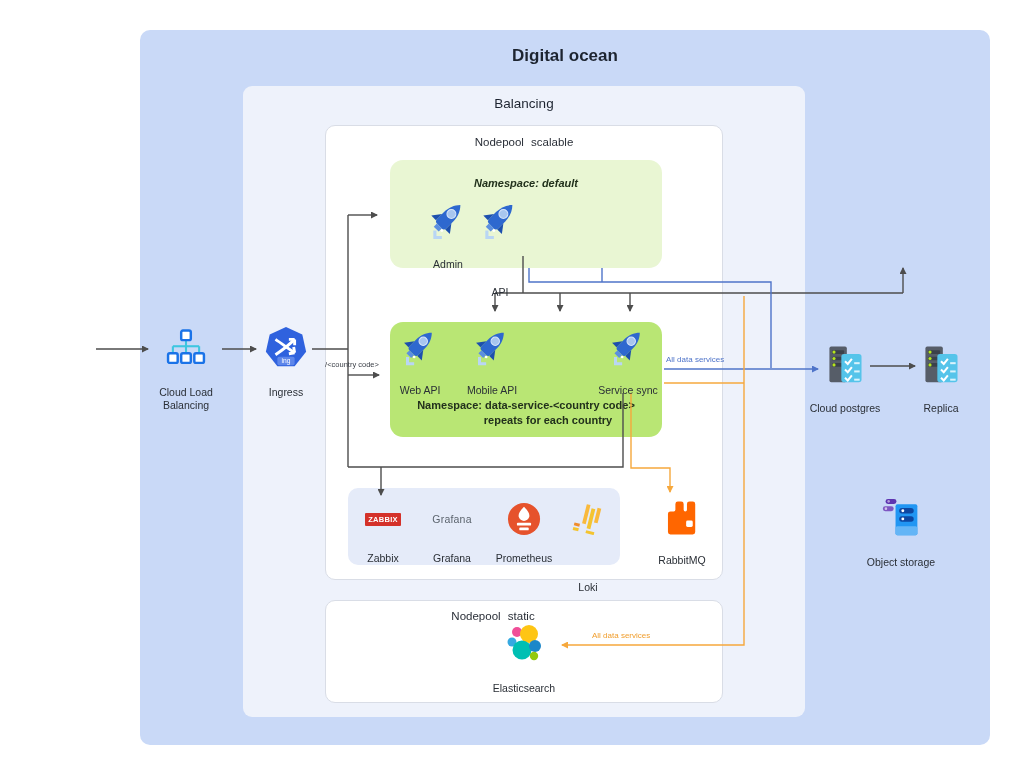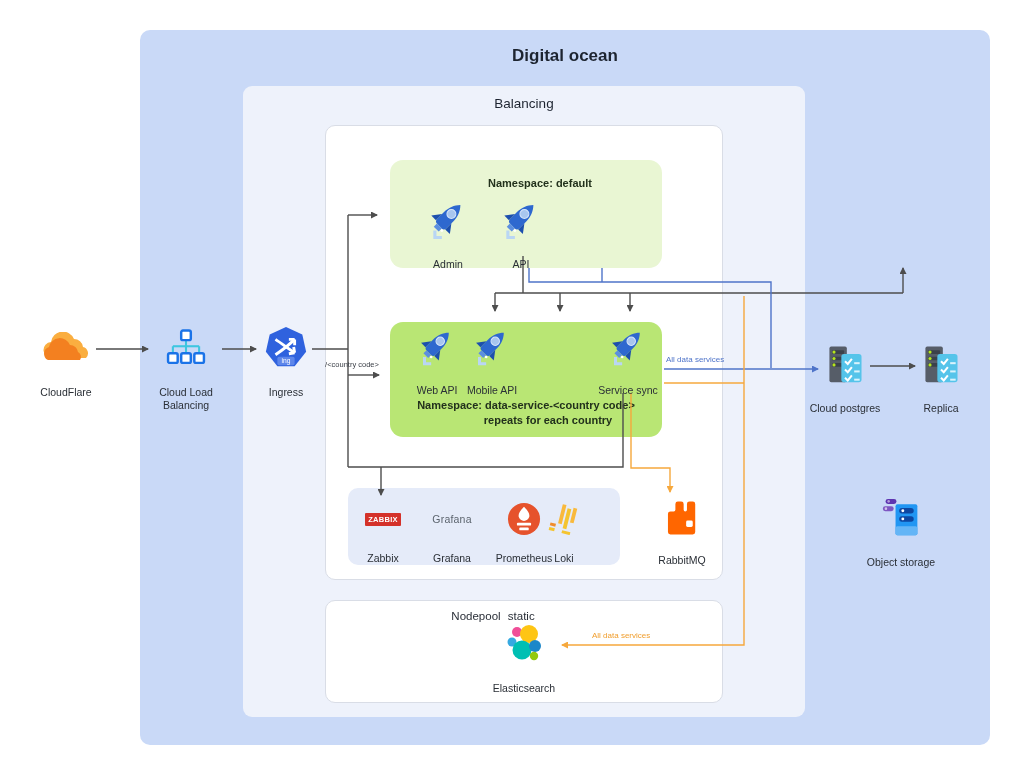--- a/index.html
+++ b/index.html
@@ -14,21 +14,21 @@
   .ns-default{left:390px;top:160px;width:272px;height:108px;background:#e9f6d3;border-radius:13px;}
   .ns-data{left:390px;top:322px;width:272px;height:115px;background:#b9e674;border-radius:13px;}
   .mon-box{left:348px;top:488px;width:272px;height:77px;background:#e5ebf9;border-radius:10px;}
   .ttl{position:absolute;text-align:center;color:#1d2430;}
   .do-title{left:140px;top:46px;width:850px;font-size:17px;font-weight:bold;}
   .k8s-title{left:243px;top:96px;width:562px;font-size:13.5px;}
   .pool-title{font-size:11.5px;word-spacing:4px;color:#2a2f38;}
   .scalable-title{left:325px;top:136px;width:398px;}
   .static-title{left:325px;top:610px;width:336px;}
   .ns-title{font-size:11px;font-weight:bold;color:#22311c;}
-  .nsd-title{left:410px;top:177px;width:260px;}
+  .nsd-title{left:396px;top:177px;width:260px;font-style:italic;}
   .data-title1{left:390px;top:399px;width:272px;}
   .data-title2{left:406px;top:414px;width:284px;}
   .wires{position:absolute;left:0;top:0;width:1024px;height:768px;z-index:5;}
   .node{position:absolute;display:flex;flex-direction:column;align-items:center;z-index:6;}
   .islot{display:flex;align-items:center;justify-content:center;}
   .s44{height:44px;} .s42{height:42px;} .s40{height:40px;} .s34{height:34px;}
   .nlabel{font-size:10.5px;color:#2a2f36;text-align:center;line-height:12.5px;margin-top:16px;}
   .elabel{position:absolute;z-index:7;font-size:8px;}
   .lbl-dark{color:#3c4048;font-size:7.5px;}
   .lbl-blue{color:#4f74c9;}
@@ -77,20 +77,21 @@
   <div class="box do-box"></div>
   <div class="box k8s-box"></div>
   <div class="box pool-box scalable-box"></div>
   <div class="box pool-box static-box"></div>
   <div class="box ns-default"></div>
   <div class="box ns-data"></div>
   <div class="box mon-box"></div>
 
   <div class="ttl do-title">Digital ocean</div>
   <div class="ttl k8s-title">Balancing</div>
+  <div class="ttl pool-title scalable-title">Nodepool scalable</div>
   <div class="ttl pool-title static-title">Nodepool static</div>
   <div class="ttl ns-title nsd-title">Namespace: default</div>
   <div class="ttl ns-title data-title1">Namespace: data-service-&lt;country code&gt;</div>
   <div class="ttl ns-title data-title2">repeats for each country</div>
 
   <svg class="wires">
     <defs>
       <marker id="ad" markerUnits="userSpaceOnUse" markerWidth="7" markerHeight="7" refX="6" refY="3.5" orient="auto">
         <path d="M0 0 L7 3.5 L0 7 Z" fill="#4d4d4d"></path>
         </marker>
@@ -127,29 +128,20 @@
       <path d="M631 393 V468 H670 V492" marker-end="url(#ao)"></path>
       <path d="M664 383 H744"></path>
       <path d="M744 296 V645 H562" marker-end="url(#ao)"></path>
     </g>
   </svg>
 
   <div class="elabel lbl-dark" style="left:318px;top:360px;width:68px;text-align:center;">/&lt;country code&gt;</div>
   <div class="elabel lbl-blue" style="left:666px;top:355px;">All data services</div>
   <div class="elabel lbl-orange" style="left:592px;top:631px;">All data services</div>
 
-  <div class="node" style="left:26px;top:326px;width:80px;">
-    <span class="islot s44">
-      <svg width="48" height="32" viewBox="0 0 48 32">
-        <path d="M10 26 a8 8 0 0 1 -1 -16 a12 12 0 0 1 23 -3 a9 9 0 0 1 9 8 a6.5 6.5 0 0 1 3 11 Z" fill="#faae40"></path>
-        <path d="M6 28 a7 7 0 0 1 1 -13 a11 11 0 0 1 21 -2 a8 8 0 0 1 8 7 a5.5 5.5 0 0 1 2 8 Z" fill="#f38020"></path>
-      </svg>
-    </span>
-    <span class="nlabel">CloudFlare</span>
-  </div>
 
   <div class="node" style="left:146px;top:326px;width:80px;">
     <span class="islot s44">
       <svg width="42" height="42" viewBox="0 0 48 48">
         <g stroke="#3ec6e0" stroke-width="2.4" fill="none">
           <path d="M24 14 V22"></path>
             <path d="M9 22 H39"></path>
           <path d="M9 22 V30"></path>
             <path d="M24 22 V30"></path>
             <path d="M39 22 V30"></path>
@@ -181,30 +173,30 @@
   </div>
 
   <div class="node" style="left:408px;top:198px;width:80px;">
     <span class="islot s44">
         <svg width="42" height="42">
           <use href="#sym-rocket"></use>
         </svg>
       </span>
     <span class="nlabel">Admin</span>
   </div>
-  <div class="node" style="left:481px;top:198px;width:80px;">
+  <div class="node" style="left:460px;top:198px;width:80px;gap:28px;">
     <span class="islot s44">
         <svg width="42" height="42">
           <use href="#sym-rocket"></use>
         </svg>
       </span>
     <span class="nlabel">API</span>
   </div>
 
-  <div class="node" style="left:401px;top:326px;width:72px;justify-content:space-between;">
+  <div class="node" style="left:384px;top:326px;width:72px;justify-content:space-between;">
     <span class="islot s42">
         <svg width="40" height="40">
           <use href="#sym-rocket"></use>
         </svg>
       </span>
     <span class="nlabel">Web API</span>
   </div>
   <div class="node" style="left:456px;top:326px;width:72px;">
     <span class="islot s42">
         <svg width="40" height="40">
@@ -238,21 +230,21 @@
     <span class="islot s34">
       <svg width="34" height="34" viewBox="0 0 36 36">
         <circle cx="18" cy="18" r="17" fill="#e6522c"></circle>
         <path d="M18 5 C22 9 24.5 12.5 23.5 16 C22.8 18.5 20.5 20 18 20 C15.5 20 13.2 18.5 12.5 16 C11.5 12.5 14 9 18 5 Z" fill="#ffffff"></path>
         <rect x="10.5" y="22" width="15" height="3" rx="1" fill="#ffffff"></rect>
         <rect x="13" y="27" width="10" height="3" rx="1" fill="#ffffff"></rect>
       </svg>
     </span>
     <span class="nlabel">Prometheus</span>
   </div>
-  <div class="node" style="left:532px;top:502px;width:64px;">
+  <div class="node" style="left:556px;top:502px;width:64px;gap:29px;">
     <span class="islot s34">
       <svg width="32" height="32" viewBox="0 0 34 34">
         <g transform="rotate(14 17 17)">
           <rect x="12" y="2" width="4" height="21" fill="#f9b93c"></rect>
           <rect x="18" y="5" width="4" height="22" fill="#f4c430"></rect>
           <rect x="24" y="3" width="4" height="16" fill="#f9b93c"></rect>
           <rect x="4" y="24" width="6" height="3.2" fill="#f08c2e"></rect>
           <rect x="4" y="29" width="6" height="3.2" fill="#f4c430"></rect>
           <rect x="18" y="29" width="9" height="3.2" fill="#f4c430"></rect>
         </g>

